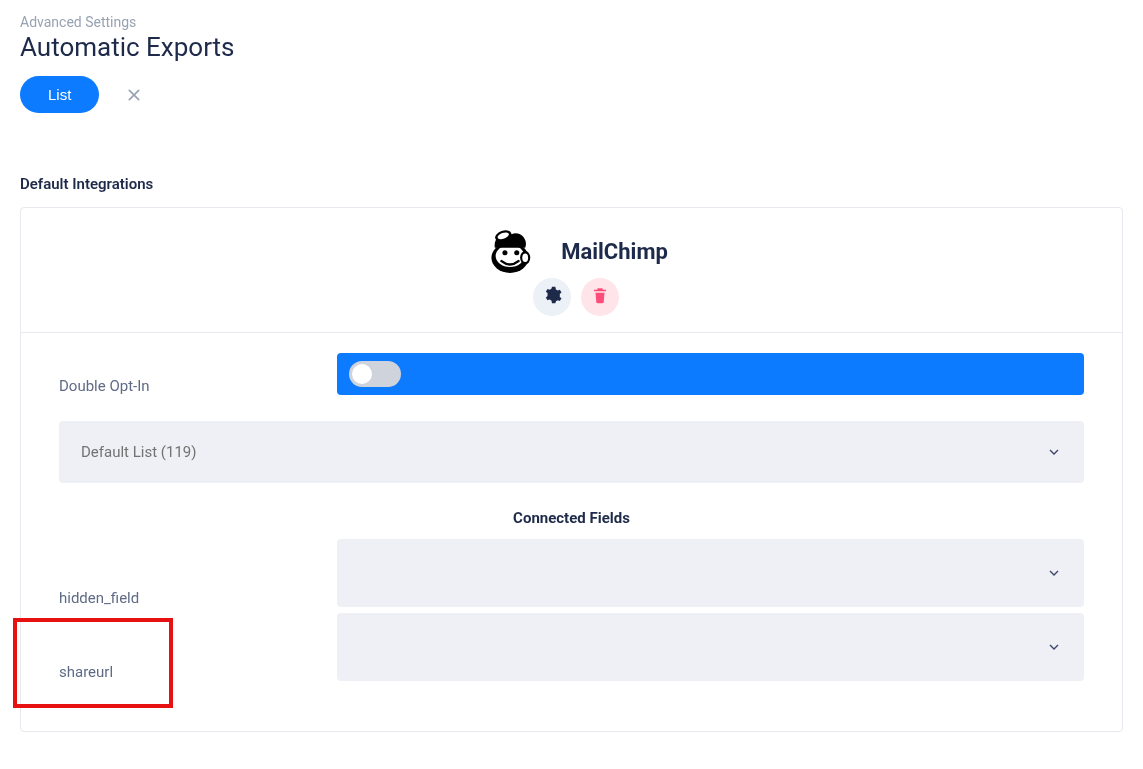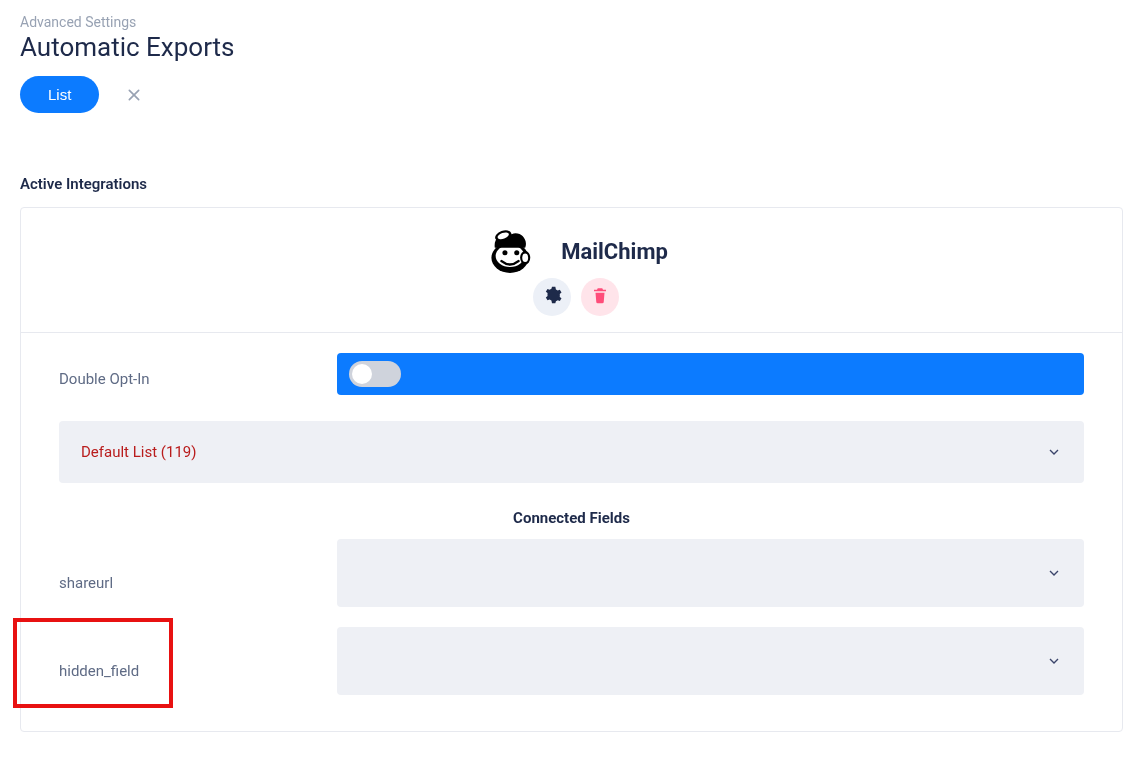--- a/index.html
+++ b/index.html
@@ -45,31 +45,31 @@
   .logo svg{width:54px;height:54px;}
   .int-name{font-size:22px;font-weight:700;color:var(--text-dark);}
   .card-hdr-right{display:flex;align-items:center;gap:10px;}
   .icon-btn{width:38px;height:38px;border-radius:50%;display:flex;align-items:center;justify-content:center;cursor:pointer;}
   .icon-btn.settings-ic{background:var(--grey-bg);}
   .icon-btn.settings-ic svg{width:20px;height:20px;fill:#1e2a4a;}
   .icon-btn.trash-ic{background:var(--pink-bg);}
   .icon-btn.trash-ic svg{width:18px;height:18px;fill:var(--pink);}
 
   .card-body{padding:20px 38px 30px 38px;}
-  .row{display:flex;align-items:center;gap:8px;margin-bottom:26px;}
+  .row{display:flex;align-items:flex-end;gap:8px;margin-bottom:26px;}
   .row-label{width:270px;padding-top:10px;font-size:15px;color:var(--text-muted);}
   .row-control{flex:1;}
 
   .blue-bar{background:var(--blue);border-radius:4px;padding:8px 12px;display:flex;align-items:center;}
   .toggle{position:relative;width:52px;height:26px;background:var(--toggle-grey);border-radius:14px;cursor:pointer;}
   .toggle-knob{position:absolute;left:3px;top:3px;width:20px;height:20px;background:#fff;border-radius:50%;}
 
   .select{background:var(--field-bg);border-radius:4px;height:62px;display:flex;align-items:center;justify-content:space-between;padding:0 22px;cursor:pointer;}
   .select.tall{height:68px;}
-  .select-val{font-size:15px;color:#b91c1c;}
+  .select-val{font-size:15px;color:#737373;}
   .chev{width:16px;height:16px;}
   .chev svg{width:16px;height:16px;stroke:#3b456a;stroke-width:2;fill:none;}
 
   .sub-heading{font-size:15px;font-weight:700;color:var(--text-dark);margin:18px 0 12px 0;text-align:center;}
 
   .highlight-box{border:4px solid #e81111;position:absolute;pointer-events:none;}
   .hl-wrap{position:relative;}
 </style>
 </head>
 <body>
@@ -83,21 +83,21 @@
     <div class="hdr-right">
       <button class="save-btn">List</button>
       <div class="close-x">
         <svg viewBox="0 0 24 24">
             <path d="M5 5 L19 19 M19 5 L5 19" stroke="currentColor" stroke-width="2.5" stroke-linecap="round"></path>
           </svg>
       </div>
     </div>
   </div>
 
-  <div class="section-label">Active Integrations</div>
+  <div class="section-label">Default Integrations</div>
 
   <div class="card">
     <div class="card-hdr">
       <div class="card-hdr-left">
         <div class="logo">
           <svg viewBox="0 0 64 64">
             <g fill="#000">
               <ellipse cx="32" cy="40" rx="22" ry="18" fill="#000"></ellipse>
               <ellipse cx="32" cy="38" rx="17" ry="13" fill="#fff"></ellipse>
               <path d="M14 28 C12 16 24 8 34 12 C44 8 54 18 50 28" fill="#000"></path>
@@ -152,36 +152,36 @@
               <svg viewBox="0 0 24 24">
                   <polyline points="6 9 12 15 18 9"></polyline>
                 </svg>
             </span>
           </div>
         </div>
       </div>
 
       <div class="sub-heading">Connected Fields</div>
 
-      <div class="row" style="margin-bottom:20px;">
-        <div class="row-label" style="padding-top:20px;">shareurl</div>
+      <div class="row" style="margin-bottom:6px;">
+        <div class="row-label" style="padding-top:20px;">hidden_field</div>
         <div class="row-control">
           <div class="select tall">
             <span class="select-val"></span>
             <span class="chev">
               <svg viewBox="0 0 24 24">
                   <polyline points="6 9 12 15 18 9"></polyline>
                 </svg>
             </span>
           </div>
         </div>
       </div>
 
-      <div class="row" style="margin-bottom:6px;">
-        <div class="row-label" style="padding-top:20px;">hidden_field</div>
+      <div class="row" style="margin-bottom:20px;">
+        <div class="row-label" style="padding-top:20px;">shareurl</div>
         <div class="row-control">
           <div class="select tall">
             <span class="select-val"></span>
             <span class="chev">
               <svg viewBox="0 0 24 24">
                   <polyline points="6 9 12 15 18 9"></polyline>
                 </svg>
             </span>
           </div>
         </div>

